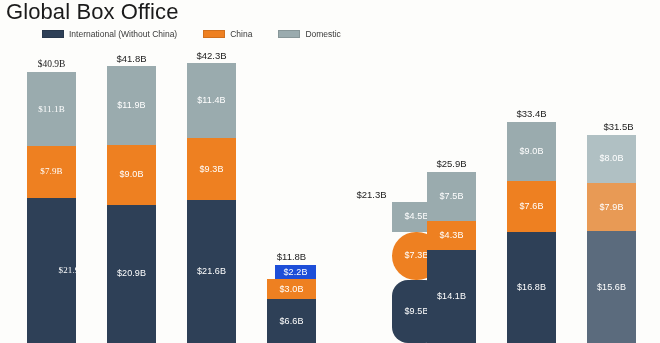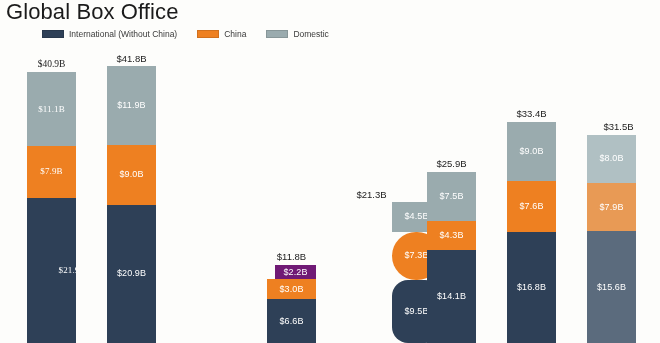--- a/index.html
+++ b/index.html
@@ -22,21 +22,21 @@
     letter-spacing:.1px;
     white-space:nowrap;
   }
 
   
   .legend{
     position:absolute;
     left:42px;top:28px;
     display:flex;
     align-items:center;
-    gap:20px;
+    gap:26px;
     height:12px;
     justify-content:space-between;
   }
   .legend-item{display:flex;align-items:center;gap:5px;}
   .legend-swatch{
     width:22px;height:8px;
     display:block;
     border:1px solid rgba(0,0,0,.12);
     box-sizing:border-box;
   }
@@ -134,24 +134,38 @@
             <span class="seg-label">$11.9B</span>
           </div>
           <div class="seg" style="height: 59.5745px; background: rgb(238, 128, 33);">
             <span class="seg-label">$9.0B</span>
           </div>
           <div class="seg" style="height: 138.345px; background: rgb(46, 64, 87);">
             <span class="seg-label">$20.9B</span>
           </div>
         </div>
       </div>
+      <div class="bar-group" style="left: 187px; height: 294px;">
+        <div class="bar-total" style="bottom: 283px;">$42.3B</div>
+        <div class="bar-stack" style="height: 280px;">
+          <div class="seg" style="height: 75.461px; background: rgb(154, 171, 174);">
+            <span class="seg-label">$11.4B</span>
+          </div>
+          <div class="seg" style="height: 61.5603px; background: rgb(238, 128, 33);">
+            <span class="seg-label">$9.3B</span>
+          </div>
+          <div class="seg" style="height: 142.979px; background: rgb(46, 64, 87);">
+            <span class="seg-label">$21.6B</span>
+          </div>
+        </div>
+      </div>
       <div class="bar-group" style="left: 267px; height: 92.1087px;">
         <div class="bar-total" style="bottom: 81.1087px;">$11.8B</div>
         <div class="bar-stack" style="height: 78.1087px;">
-          <div class="seg" style="height: 14.5626px; background: #701a75; margin-left: 8px;">
+          <div class="seg" style="height: 14.5626px; background: #1d4ed8; margin-left: 8px;">
             <span class="seg-label">$2.2B</span>
           </div>
           <div class="seg" style="height: 19.8582px; background: rgb(238, 128, 33);">
             <span class="seg-label">$3.0B</span>
           </div>
           <div class="seg" style="height: 43.6879px; background: rgb(46, 64, 87);">
             <span class="seg-label">$6.6B</span>
           </div>
         </div>
       </div>

